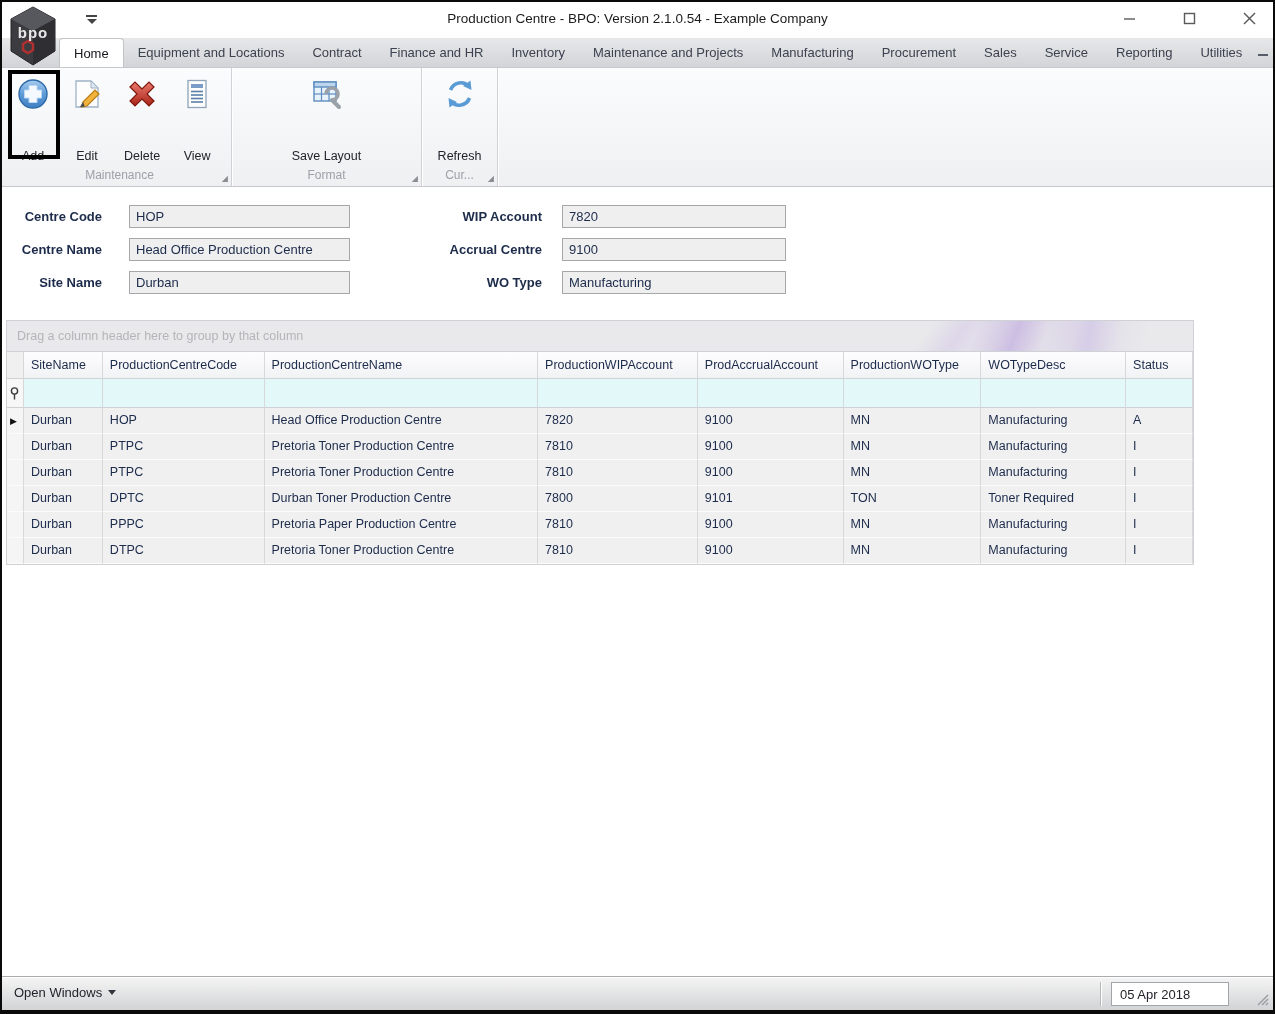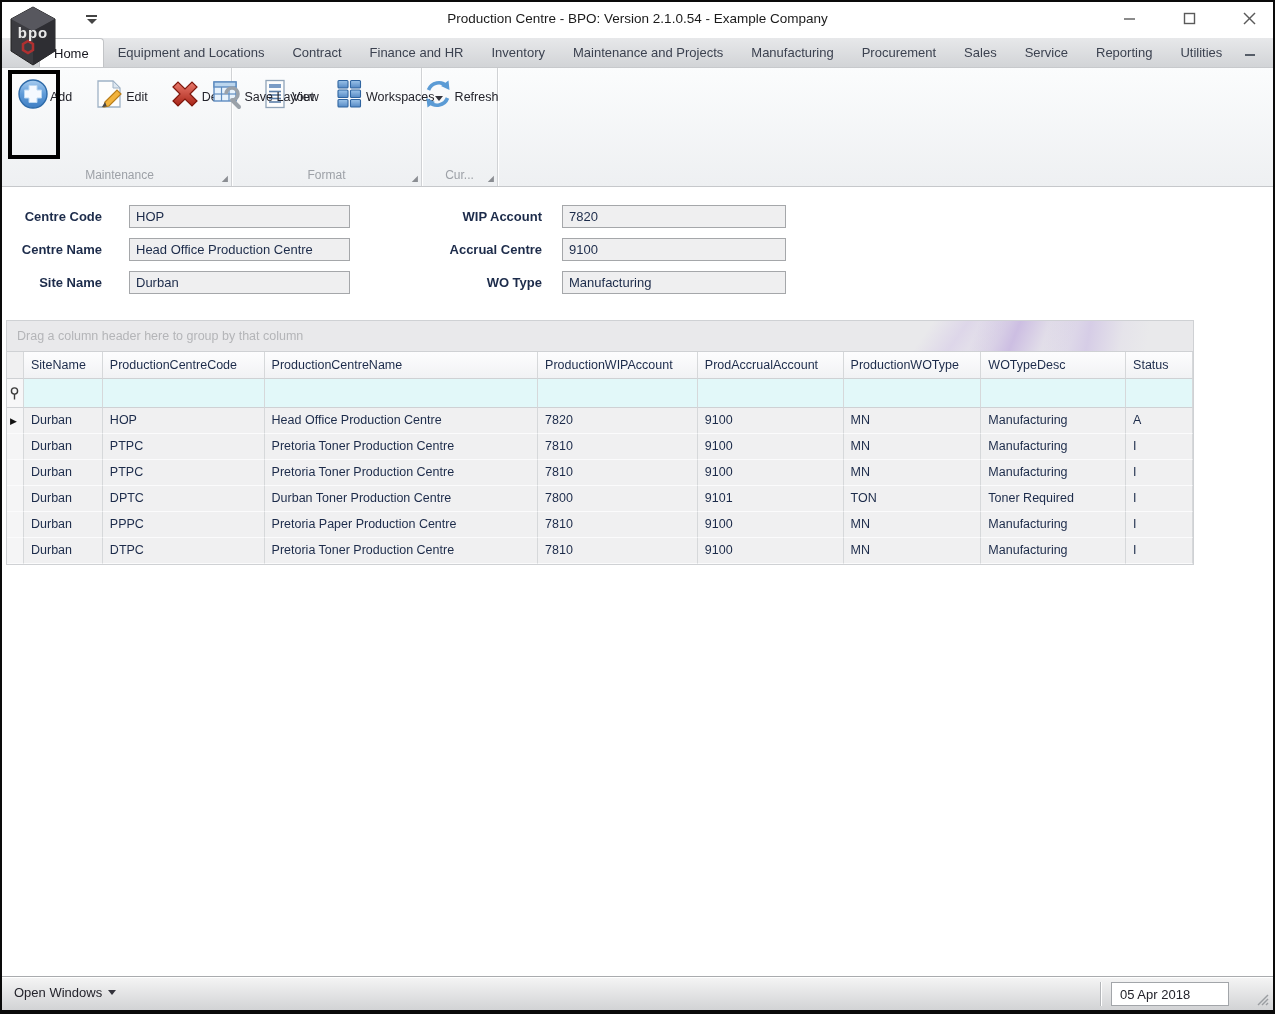--- a/index.html
+++ b/index.html
@@ -24,40 +24,40 @@
   .winbtns { position:absolute; right:16px; top:8px; display:flex; gap:44px; }
   .winbtn { width:16px; height:16px; display:flex; align-items:center; justify-content:center; cursor:pointer; }
   .winbtn svg { stroke:#5a5a5a; stroke-width:1.4; fill:none; }
 
   
   .logo { position:absolute; left:7px; top:4px; width:48px; height:60px; z-index:20;text-align:right; }
 
   
   .tabrow { position:absolute; left:0; right:0; top:36px; height:30px;
     background:linear-gradient(#e7e8ea,#d2d4d7); border-bottom:1px solid #c7c9cc;
-    display:flex; align-items:stretch; padding-left:37px; }
+    display:flex; align-items:stretch; padding-left:57px; }
   .tabs { display:flex; }
   .tab { padding:0 14px; line-height:30px; font-size:13px; color:#3c4250; white-space:nowrap; cursor:pointer; }
   .tab.active { background:#ffffff; color:#16161e; border-radius:4px 4px 0 0; border:1px solid #c2c4c7; border-bottom:none; }
   .mdibtns { margin-left:auto; display:flex; gap:26px; align-items:center; padding-right:16px; }
   .mdibtn { width:14px; height:14px; display:flex; align-items:center; justify-content:center; cursor:pointer; }
   .mdibtn svg { stroke:#565d68; stroke-width:2; fill:none; }
 
   
   .ribbon { position:absolute; left:0; right:0; top:66px; height:119px;
     background:linear-gradient(#fbfcfd,#eef0f2); border-bottom:1px solid #c6c8cb;
     display:flex; padding-left:6px; }
   .rgroup { position:relative; height:100%; border-right:1px solid #d0d2d5; box-shadow:1px 0 0 #fff; display:flex; align-items:flex-start; padding-top:7px; }
   .rgroup.g-maint { width:224px; padding-left:2px; }
   .rgroup.g-format{ width:190px; justify-content:center; gap:6px; }
   .rgroup.g-cur   { width:76px;  justify-content:center; }
   .gcaption { position:absolute; left:0; right:0; bottom:2px; height:16px; text-align:center;
     font-size:12px; color:#9da1a7; }
   .glauncher { position:absolute; right:3px; bottom:3px; font-size:8px; color:#8a8d92; cursor:pointer; line-height:8px; }
-  .bigbtn { display:flex; flex-direction:row; align-items:center; padding:2px 6px; cursor:pointer; border-radius:3px; }
+  .bigbtn { display:flex; flex-direction:column; align-items:center; padding:2px 6px; cursor:pointer; border-radius:3px;gap:33px; }
   .bigbtn .bicon { width:34px; height:34px; margin-bottom:5px; }
   .bigbtn .blabel { font-size:12.5px; color:#23232b; white-space:nowrap; }
   .bigbtn .bcaret { width:0; height:0; border-left:4px solid transparent; border-right:4px solid transparent; border-top:5px solid #33333b; margin-top:4px; }
   .g-maint .bigbtn { margin-right:8px; }
 
   
   .annotation-rect { position:absolute; left:6px; top:68px; width:52px; height:89px;
     border:4px solid #000; z-index:30; pointer-events:none; }
 
   
@@ -227,40 +227,20 @@
           <rect x="4" y="5" width="22" height="19" fill="#e8f2fb" stroke="#5e8cc0" stroke-width="1.4"></rect>
           <rect x="4" y="5" width="22" height="5" fill="#bcd6ee" stroke="#5e8cc0" stroke-width="1.4"></rect>
           <line x1="11.5" y1="10" x2="11.5" y2="24" stroke="#5e8cc0" stroke-width="1.2"></line>
           <line x1="19" y1="10" x2="19" y2="24" stroke="#5e8cc0" stroke-width="1.2"></line>
           <line x1="4" y1="17" x2="26" y2="17" stroke="#5e8cc0" stroke-width="1.2"></line>
           <path d="M16 17 a6 6 0 1 1 6 6" fill="none" stroke="#9aa1a9" stroke-width="3.6"></path>
           <line x1="22" y1="23" x2="29" y2="30" stroke="#9aa1a9" stroke-width="4" stroke-linecap="round"></line>
         </svg>
         <span class="blabel">Save Layout</span>
       </div>
-      <div class="bigbtn">
-        <svg class="bicon" viewBox="0 0 34 34">
-          <defs>
-            <linearGradient id="wsg" x1="0" y1="0" x2="0" y2="1">
-              <stop offset="0" stop-color="#9cc4ea"></stop>
-                <stop offset="1" stop-color="#5589c4"></stop>
-            </linearGradient>
-          </defs>
-          <g fill="url(#wsg)" stroke="#2f64a0" stroke-width="1.1">
-            <rect x="6" y="3.5" width="10" height="7.5" rx="1"></rect>
-              <rect x="18.5" y="3.5" width="10" height="7.5" rx="1"></rect>
-            <rect x="6" y="13" width="10" height="7.5" rx="1"></rect>
-              <rect x="18.5" y="13" width="10" height="7.5" rx="1"></rect>
-            <rect x="6" y="22.5" width="10" height="7.5" rx="1"></rect>
-              <rect x="18.5" y="22.5" width="10" height="7.5" rx="1"></rect>
-          </g>
-        </svg>
-        <span class="blabel">Workspaces</span>
-        <span class="bcaret"></span>
-      </div>
       <div class="gcaption">Format</div>
       <div class="glauncher">◢</div>
     </div>
 
     <div class="rgroup g-cur">
       <div class="bigbtn">
         <svg class="bicon" viewBox="0 0 34 34">
           <path d="M7.5 13 A11 11 0 0 1 26 9.5" fill="none" stroke="#5b9bd5" stroke-width="3.6"></path>
           <polygon points="27.5,3.5 28.5,13 20,9" fill="#5b9bd5"></polygon>
           <path d="M26.5 21 A11 11 0 0 1 8 24.5" fill="none" stroke="#5b9bd5" stroke-width="3.6"></path>

